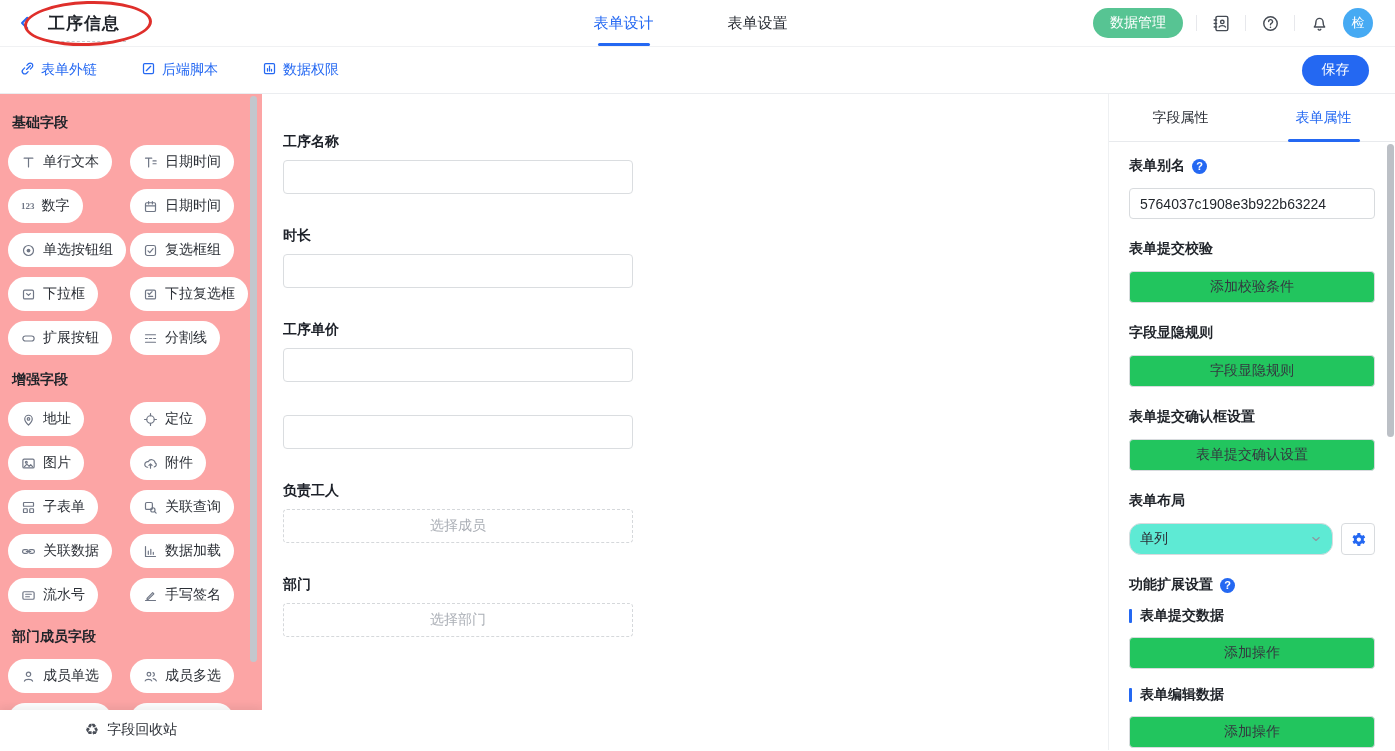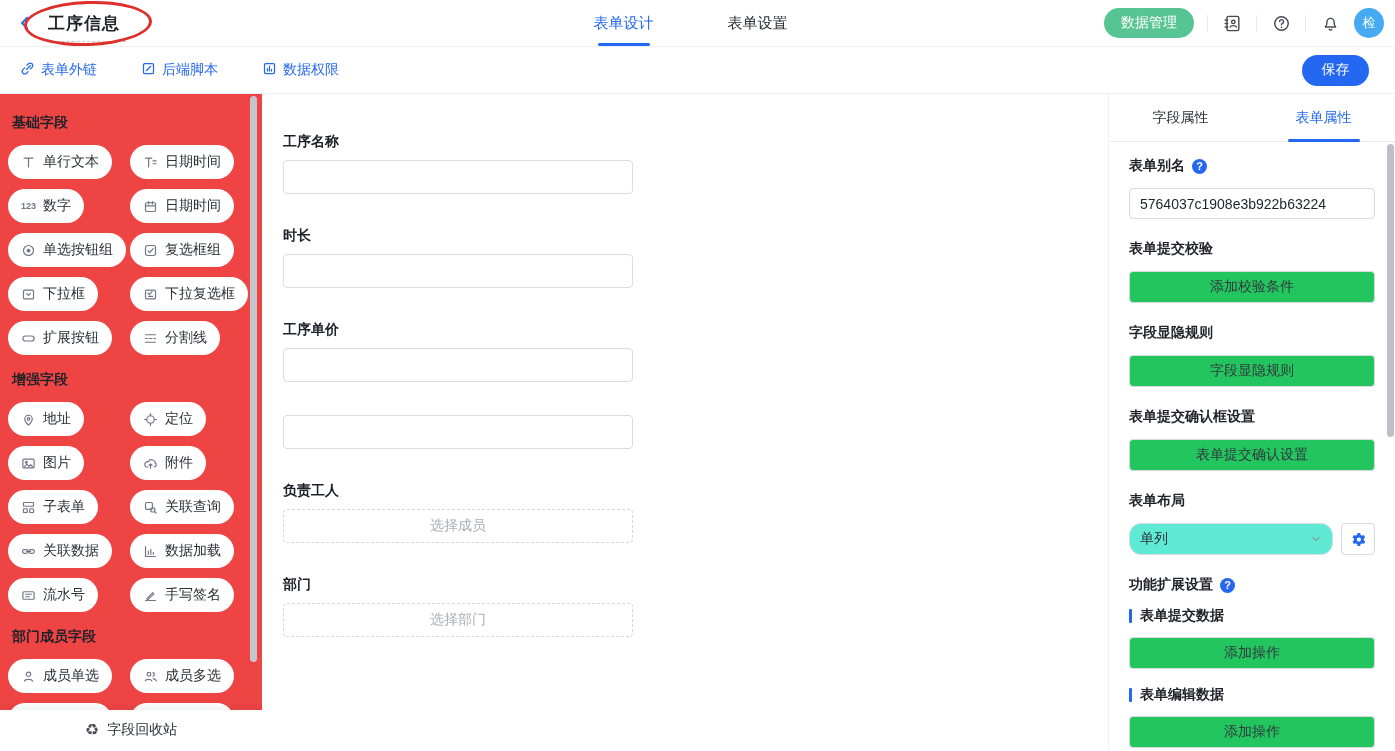--- a/index.html
+++ b/index.html
@@ -13,21 +13,21 @@
   .back-btn { width:22px; height:22px; display:flex; align-items:center; justify-content:center; color:#2468f2; cursor:pointer; }
   .back-btn svg { width:18px; height:18px; }
   .title-wrap { position:relative; margin-left:4px; padding:0 8px; }
   .page-title { font-size:17px; font-weight:600; color:#1f2329; letter-spacing:1px; }
   .title-underline { position:absolute; left:6px; right:2px; bottom:-7px; border-bottom:1px dashed #c7cbd1; }
   .annotation-ellipse { position:absolute; left:-16px; right:-24px; top:-11px; bottom:-11px; border:3px solid #df2f2b; border-radius:50%; transform:rotate(-2deg); pointer-events:none; }
   .hdr-tabs { position:absolute; left:49.5%; transform:translateX(-50%); top:0; height:100%; display:flex; gap:74px; }
   .hdr-tab { position:relative; height:100%; display:flex; align-items:center; font-size:15px; color:#2b2f36; cursor:pointer; }
   .hdr-tab.active { color:#2468f2; }
   .hdr-tab.active::after { content:""; position:absolute; left:50%; transform:translateX(-50%); bottom:0; width:52px; height:3px; background:#2468f2; border-radius:2px; }
-  .hdr-right { margin-left:auto; display:flex; align-items:center; gap:13px; padding-right:11px; }
+  .hdr-right { margin-left:auto; display:flex; align-items:center; gap:13px; padding-right:22px; }
   .green-btn { height:30px; padding:0 17px; border-radius:15px; background:#57c493; color:#fff; font-size:14px; display:flex; align-items:center; cursor:pointer; }
   .v-div { width:1px; height:16px; background:#e7e8ec; }
   .hdr-icon { width:22px; height:22px; display:flex; align-items:center; justify-content:center; color:#454b54; cursor:pointer; }
   .hdr-icon svg { width:19px; height:19px; }
   .avatar { width:30px; height:30px; border-radius:50%; background:#46aaf3; color:#fff; font-size:13px; display:flex; align-items:center; justify-content:center; cursor:pointer; }
 
   
   .tbar { height:47px; display:flex; align-items:center; border-bottom:1px solid #ebedf0; background:#fff; padding:0 26px 0 20px; }
   .tbar-links { display:flex; gap:44px; }
   .tbar-link { display:flex; align-items:center; gap:6px; color:#2468f2; font-size:14px; cursor:pointer; }
@@ -36,21 +36,21 @@
   .pill-btn { height:31px; min-width:67px; padding:0 18px; border-radius:16px; font-size:14px; display:flex; align-items:center; justify-content:center; cursor:pointer; }
   .pill-btn.outline { border:1px solid #2468f2; color:#2468f2; background:#fff; }
   .pill-btn.solid { background:#2468f2; color:#fff; }
   .share-btn { width:31px; height:31px; border-radius:50%; background:#edf2fd; display:flex; align-items:center; justify-content:center; cursor:pointer; }
   .share-btn svg { width:17px; height:17px; }
 
   
   .main { display:flex; height:656px; position:relative; }
 
   
-  .sidebar { position:relative; width:262px; background:#ef4444; padding:4px 8px 0 8px; overflow:hidden; flex:none; }
+  .sidebar { position:relative; width:262px; background:#fca5a5; padding:4px 8px 0 8px; overflow:hidden; flex:none;font-family:Liberation Serif, serif; }
   .section-title { font-size:14px; font-weight:700; color:#1f2329; margin:16px 0 13px 4px; }
   .pill-grid { display:grid; grid-template-columns:122px auto; row-gap:10px; }
   .pill { display:inline-flex; align-items:center; gap:7px; height:34px; padding:0 13px; background:#fff; border-radius:17px; font-size:14px; color:#2b2f36; justify-self:start; cursor:grab; white-space:nowrap; }
   .pill-icon { display:flex; align-items:center; color:#70768а; }
   .pill-icon { color:#6f7685; }
   .pill-icon svg { width:15px; height:15px; }
   .pill-icon.txt { font-size:9px; font-weight:700; letter-spacing:0; color:#6f7685; }
   .pill.stub { width:104px; height:34px; }
   .side-scroll { position:absolute; top:2px; right:5px; width:7px; height:566px; background:#c3c7cd; border-radius:4px; }
   .recycle-bar { position:absolute; left:0; right:0; bottom:0; height:40px; background:#fff; box-shadow:0 -3px 8px rgba(31,35,41,.08); display:flex; align-items:center; justify-content:center; gap:8px; font-size:14px; color:#2b2f36; cursor:pointer; z-index:3; }

